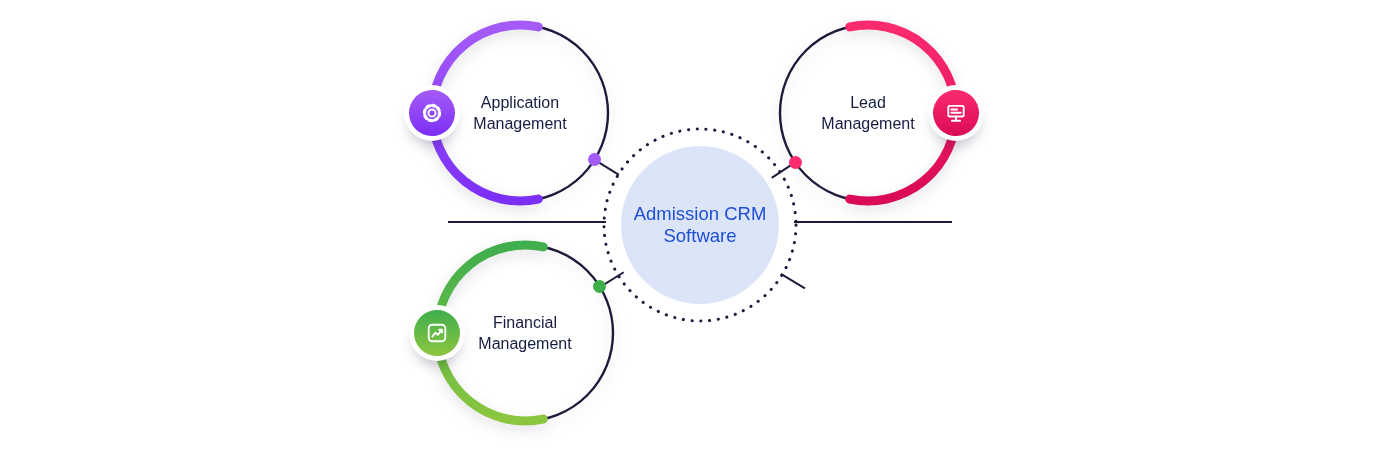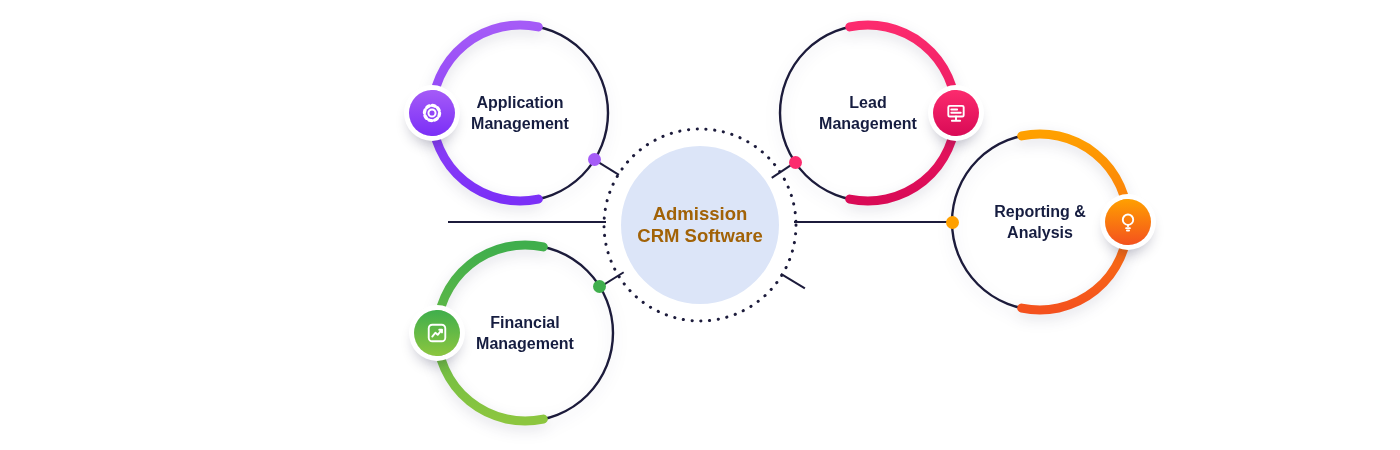--- a/index.html
+++ b/index.html
@@ -6,21 +6,21 @@
   body { background: #ffffff; font-family: "Liberation Sans", sans-serif; }
   .stage { position: relative; width: 1400px; height: 450px; background: #ffffff; overflow: hidden; }
 
   
   .node { position: absolute; width: 200px; height: 200px; }
   .ring { position: absolute; inset: 0; filter: drop-shadow(0 5px 7px rgba(25,25,70,.13)); }
   .ring-base { fill: none; stroke: var(--ink, #1c1b3b); stroke-width: 2.4; }
   .ring-arc  { fill: none; stroke-width: 9; stroke-linecap: round; }
   .label {
     position: absolute; inset: 0; display: flex; align-items: center; justify-content: center;
-    text-align: center; font-size: 16px; font-weight: 700; line-height: 1.32;
+    text-align: center; font-size: 16px; font-weight: 400; line-height: 1.32;
     color: var(--label, #161d40); padding: 0 38px; z-index: 3;
   }
   .badge {
     position: absolute; width: 46px; height: 46px; border-radius: 50%;
     background: linear-gradient(180deg, var(--c1), var(--c2));
     box-shadow: 0 0 0 5px #ffffff, 0 9px 13px rgba(20,20,60,.25);
     display: flex; align-items: center; justify-content: center; z-index: 4;
   }
   .badge svg { display: block; }
   .dot { position: absolute; width: 13px; height: 13px; border-radius: 50%; background: var(--c1); z-index: 3; }
@@ -29,21 +29,21 @@
   .connector { position: absolute; height: 2.4px; background: var(--ink, #1c1b3b); z-index: 1; }
   .stub { transform-origin: 0 50%; }
 
   
   .center { position: absolute; left: 600px; top: 125px; width: 200px; height: 200px; }
   .center svg { position: absolute; inset: 0; }
   .center-dotted { fill: none; stroke: var(--ink, #262550); stroke-width: 3; stroke-dasharray: 0.2 8.6; stroke-linecap: round; }
   .center-fill { fill: var(--center-fill, #dce5f8); }
   .center-title {
     position: absolute; inset: 0; display: flex; align-items: center; justify-content: center;
-    text-align: center; font-size: 18.5px; font-weight: 700; color: #a16207; padding: 0 30px; z-index: 3;
+    text-align: center; font-size: 18.5px; font-weight: 400; color: #1d4ed8; padding: 0 30px; z-index: 3;
   }
 </style>
 </head>
 <body>
 
 <div class="stage" style="--ink: #1c1b3b; --center-fill: #dce5f8; --label: #161d40;">
 
   <div class="connector" style="left:448px; top:220.8px; width:158px;"></div>
   <div class="connector" style="left:794px; top:220.8px; width:158px;"></div>
 
@@ -111,40 +111,20 @@
     <div class="badge" style="left:-11px; top:77px;">
       <svg viewBox="0 0 22 22" width="26" height="26" fill="none" stroke="#fff" stroke-width="1.6" stroke-linecap="round" stroke-linejoin="round">
         <rect x="4" y="4" width="14" height="14" rx="3"></rect>
         <path d="M7 14 l2.6-3.2 2 1.7 3.4-4.1"></path>
         <path d="M12.9 8.2 h2.3 v2.3"></path>
       </svg>
     </div>
     <div class="dot" style="left:168.4px; top:47.3px;"></div>
   </div>
 
-  <div class="node" style="left: 940px; top: 122px; --c1: #ffa000; --c2: #f4511e;">
-    <svg class="ring" viewBox="0 0 200 200">
-      <defs>
-          <linearGradient id="g4" x1="0" y1="0" x2="0" y2="1">
-        <stop offset="0" style="stop-color:var(--c1)"></stop>
-            <stop offset="1" style="stop-color:var(--c2)"></stop>
-      </linearGradient>
-        </defs>
-      <circle class="ring-base" cx="100" cy="100" r="88"></circle>
-      <path class="ring-arc" stroke="url(#g4)" d="M81.7 13.9 A88 88 0 1 1 81.7 186.1"></path>
-    </svg>
-    <div class="label">Reporting &amp; Analysis</div>
-    <div class="badge" style="left:165px; top:77px;">
-      <svg viewBox="0 0 22 22" width="26" height="26" fill="none" stroke="#fff" stroke-width="1.6" stroke-linecap="round" stroke-linejoin="round">
-        <circle cx="11" cy="9" r="4.4"></circle>
-        <path d="M11 13.4 v1.1 M9.4 16.2 h3.2 M10.1 18.2 h1.8"></path>
-      </svg>
-    </div>
-    <div class="dot" style="left:5.5px; top:93.5px;"></div>
-  </div>
 
 
   <div class="center">
     <svg viewBox="0 0 200 200">
       <circle class="center-dotted" cx="100" cy="100" r="96"></circle>
       <circle class="center-fill" cx="100" cy="100" r="79"></circle>
     </svg>
     <div class="center-title">Admission CRM Software</div>
   </div>
 

